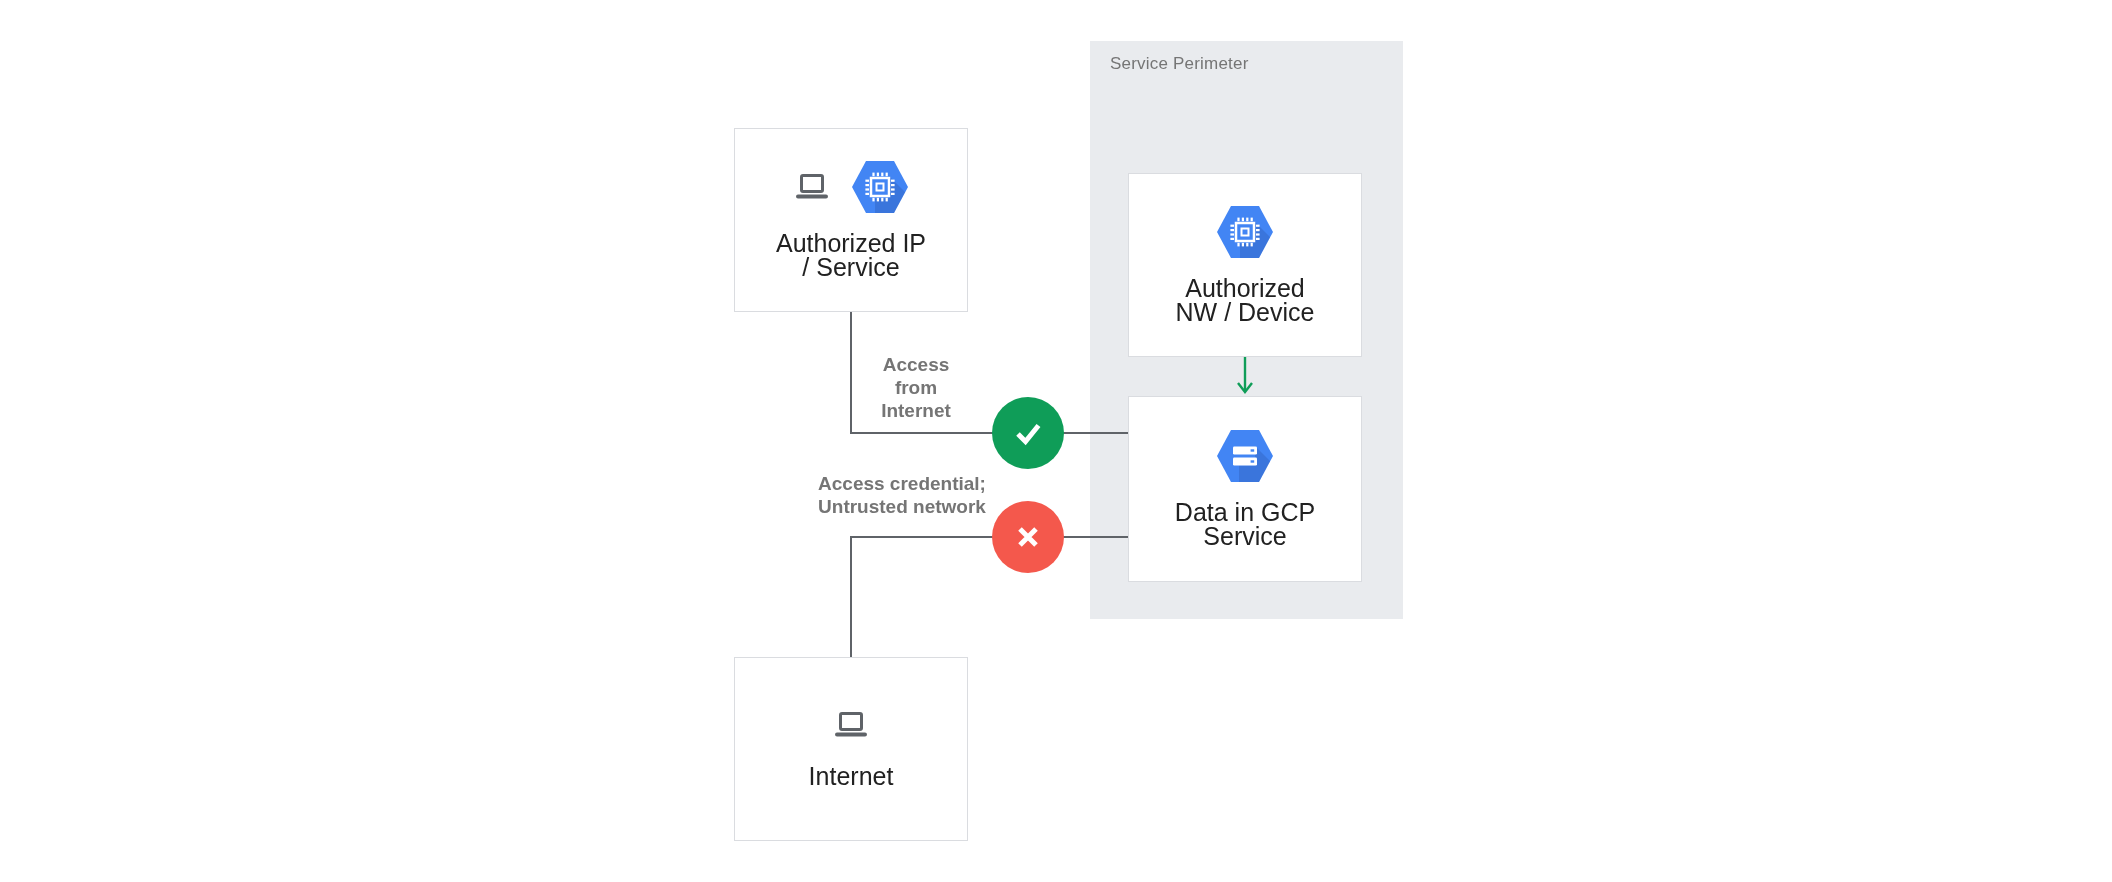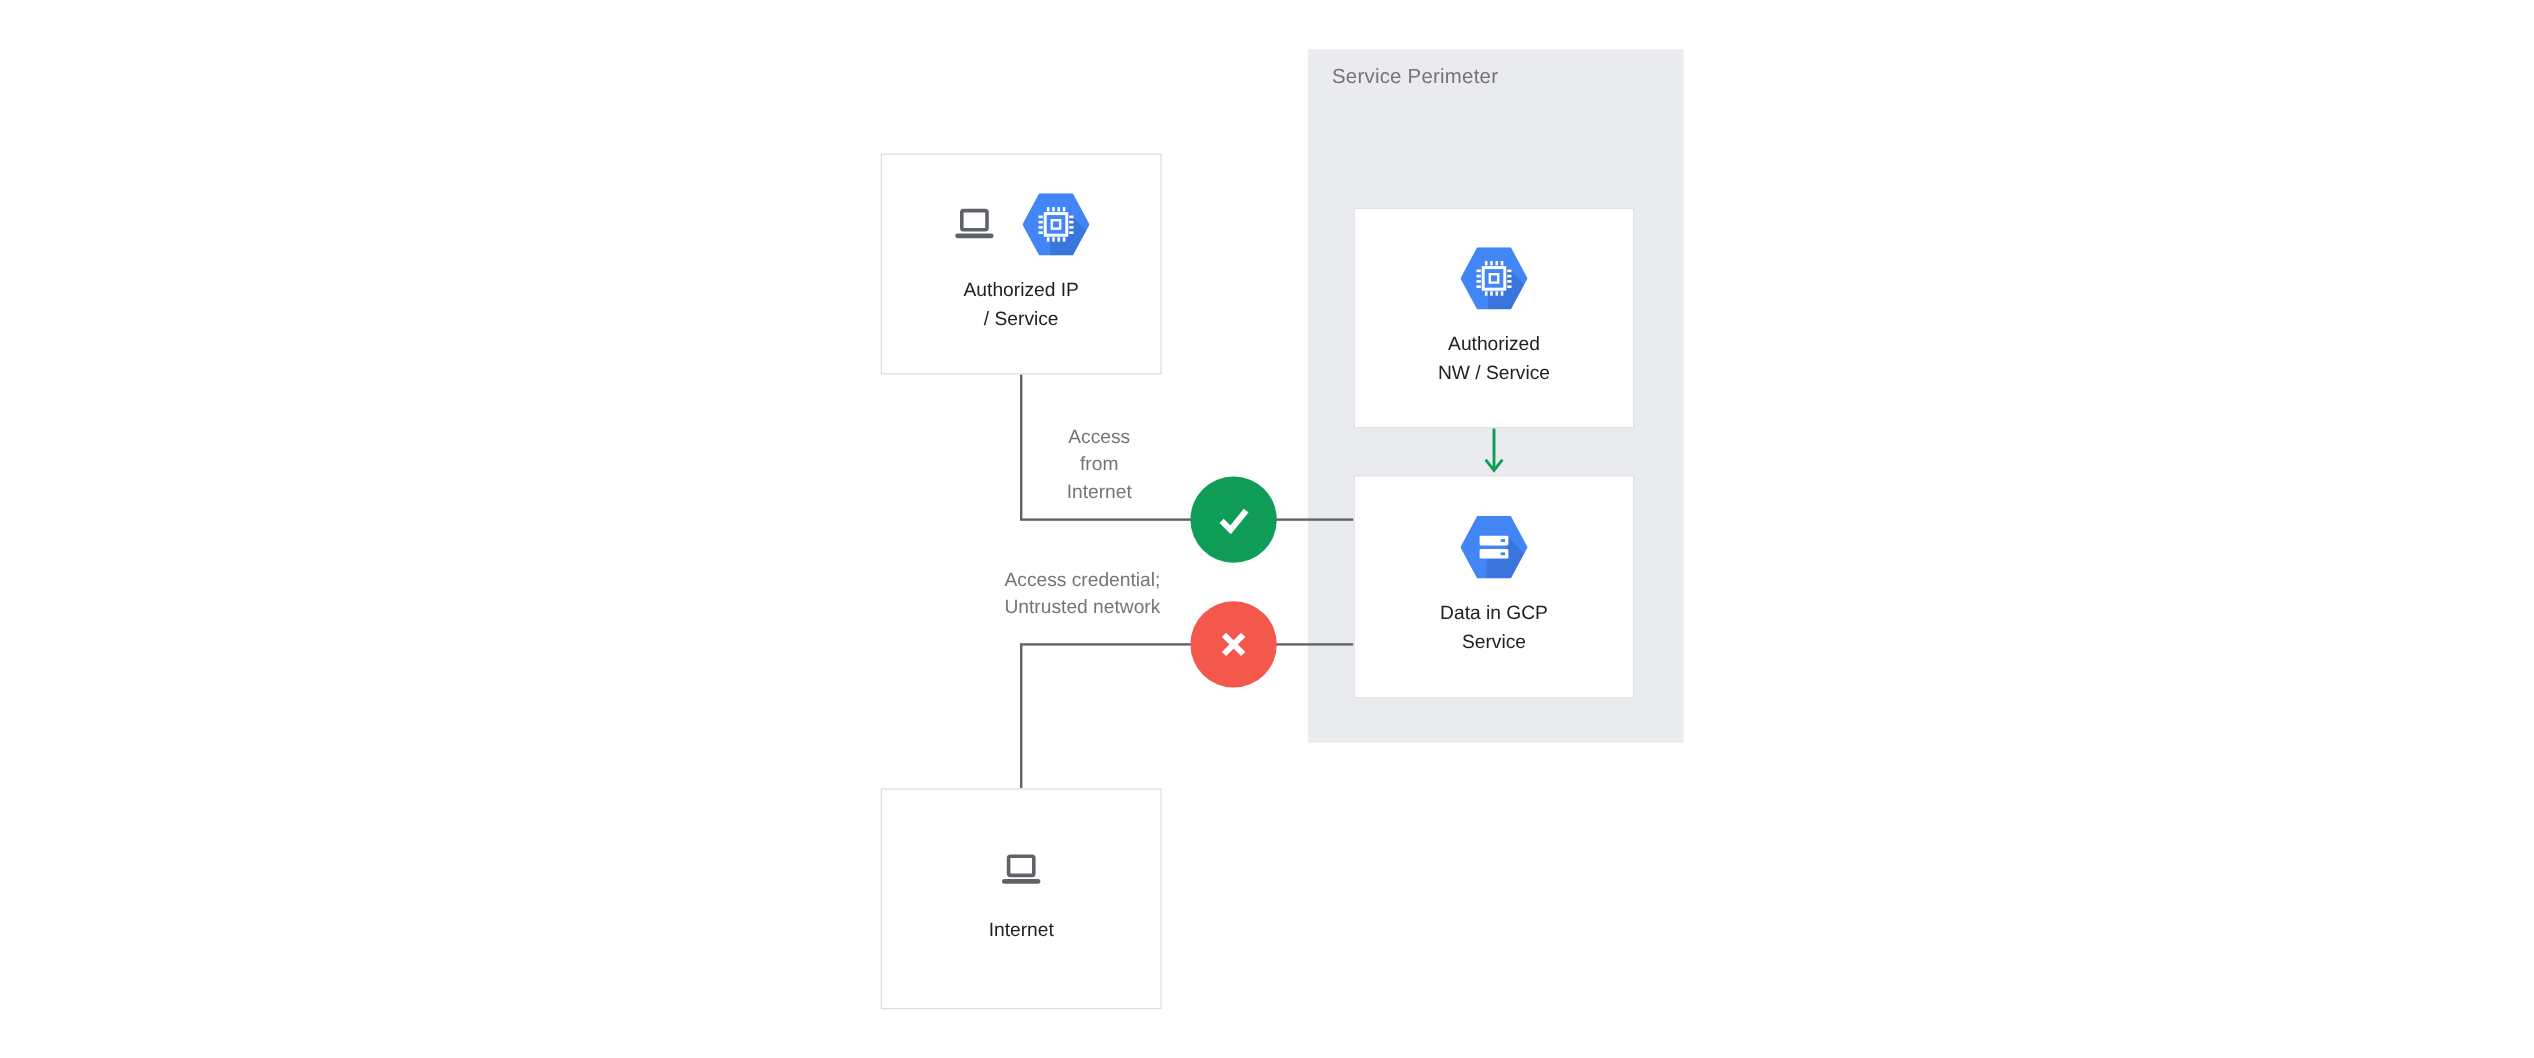--- a/index.html
+++ b/index.html
@@ -23,31 +23,31 @@
     background:var(--box-bg,#fff); border:1px solid var(--box-border,#dadce0);
     display:flex; flex-direction:column; align-items:center; justify-content:center;
     text-align:center; z-index:3;
   }
   #node-authorized-ip { left:734px; top:128px; width:234px; height:184px; }
   #node-authorized-nw { left:1128px; top:128px; width:234px; height:184px;margin-top:45px; }
   #node-data-gcp      { left:1128px; top:396px; width:234px; height:186px; }
   #node-internet      { left:734px; top:657px; width:234px; height:184px; }
   .icon-row { display:flex; align-items:center; gap:22px; margin-bottom:18px; }
   #node-internet .icon-row { margin-bottom:24px; }
-  .node-label { font-size:16px; line-height:24px; color:var(--label-dark,#212121); }
+  .node-label { font-size:25px; line-height:24px; color:var(--label-dark,#212121); }
   
   .connector { position:absolute; background:var(--connector,#5f6368); z-index:2; }
   #conn-ip-down      { left:850px; top:312px; width:2px;  height:121px; }
   #conn-access-h     { left:850px; top:432px; width:278px; height:2px; }
   #conn-internet-up  { left:850px; top:537px; width:2px;  height:120px; }
   #conn-untrusted-h  { left:850px; top:536px; width:278px; height:2px; }
   
   .edge-label {
     position:absolute; text-align:center; z-index:3;
-    font-size:16px; line-height:23px; color:var(--label-gray,#757575);
+    font-size:19px; line-height:23px; color:var(--label-gray,#757575);font-weight:bold;
   }
   #label-access    { left:856px; top:353px; width:120px; }
   #label-untrusted { left:800px; top:472px; width:204px; }
   
   .status-circle {
     position:absolute; width:72px; height:72px; border-radius:50%;
     display:flex; align-items:center; justify-content:center; z-index:4;
   }
   #status-allowed { left:992px; top:397px; background:var(--green,#0f9d58); }
   #status-denied  { left:992px; top:501px; background:var(--red,#f4584c); }
@@ -173,21 +173,21 @@
             <rect x="13.4" y="31.8" width="3.6" height="2.2"></rect>
           <rect x="39" y="18.6" width="3.6" height="2.2"></rect>
             <rect x="39" y="23" width="3.6" height="2.2"></rect>
             <rect x="39" y="27.4" width="3.6" height="2.2"></rect>
             <rect x="39" y="31.8" width="3.6" height="2.2"></rect>
         </g>
       </svg>
     </div>
     <div class="node-label">
       <div>Authorized</div>
-      <div>NW / Service</div>
+      <div>NW / Device</div>
     </div>
   </div>
 
   <div class="node" id="node-data-gcp">
     <div class="icon-row">
       <svg width="56" height="52" viewBox="0 0 56 52">
         <defs>
             <clipPath id="hexclip-c">
               <polygon points="14,0 42,0 56,26 42,52 14,52 0,26"></polygon>
             </clipPath>

